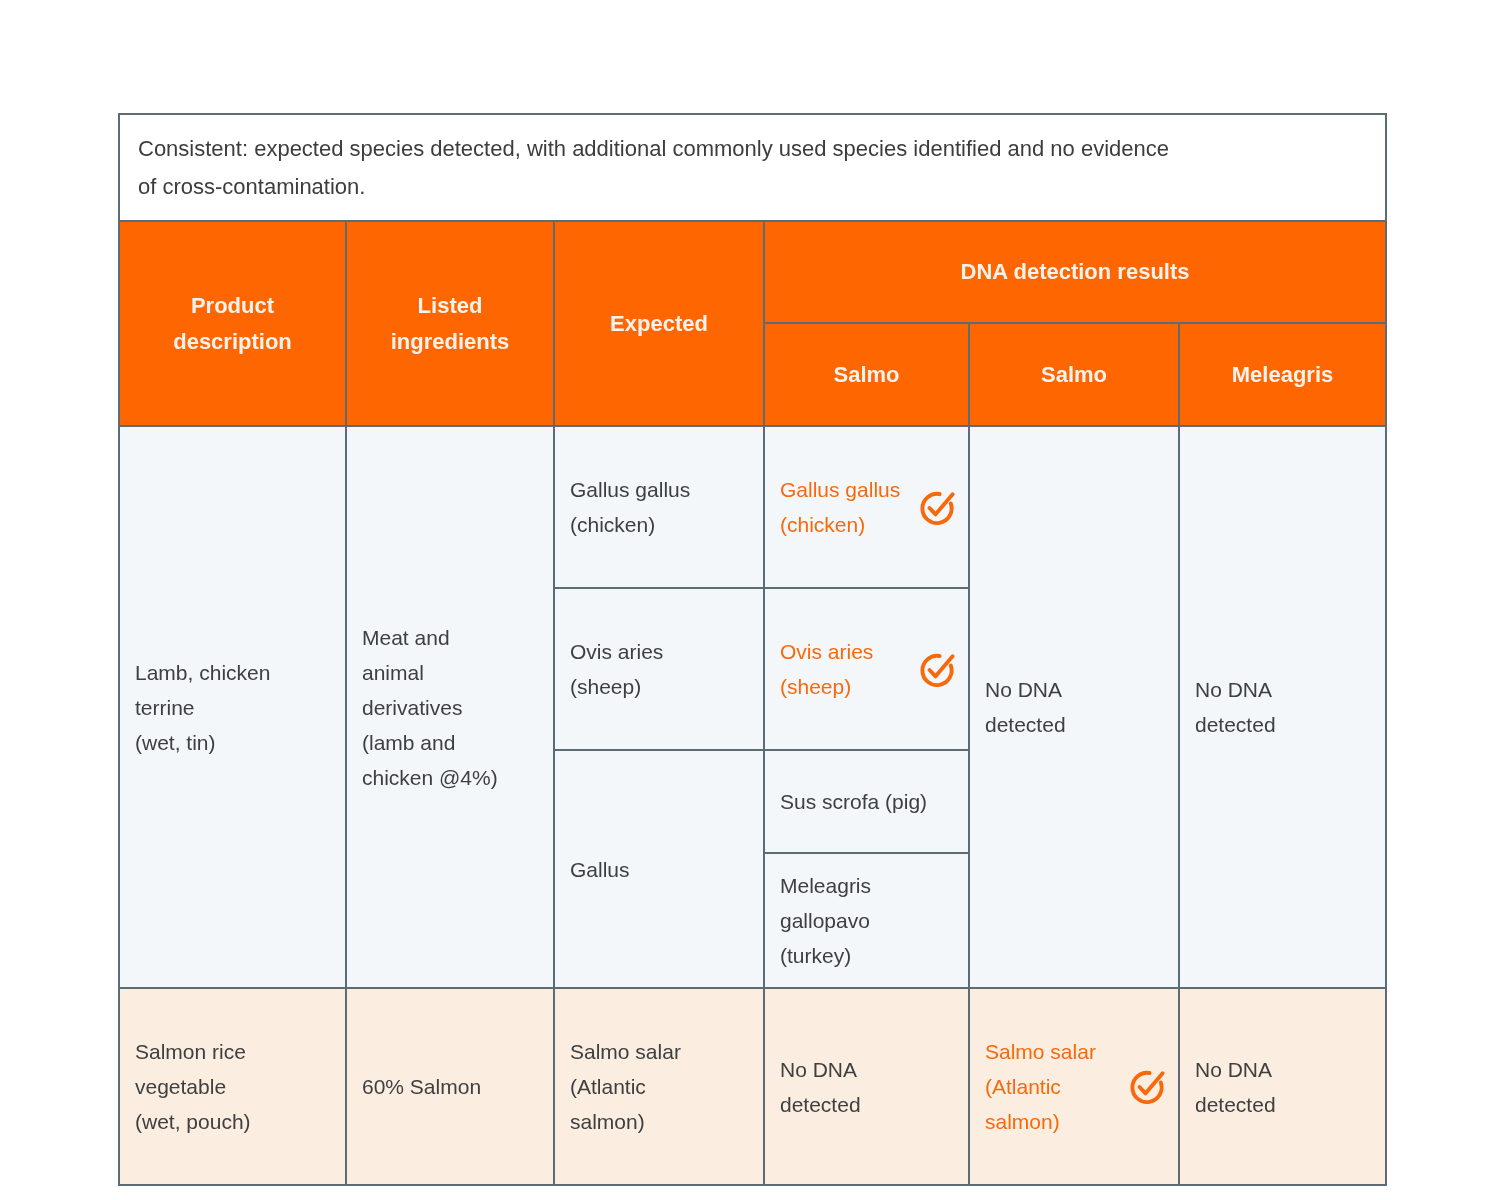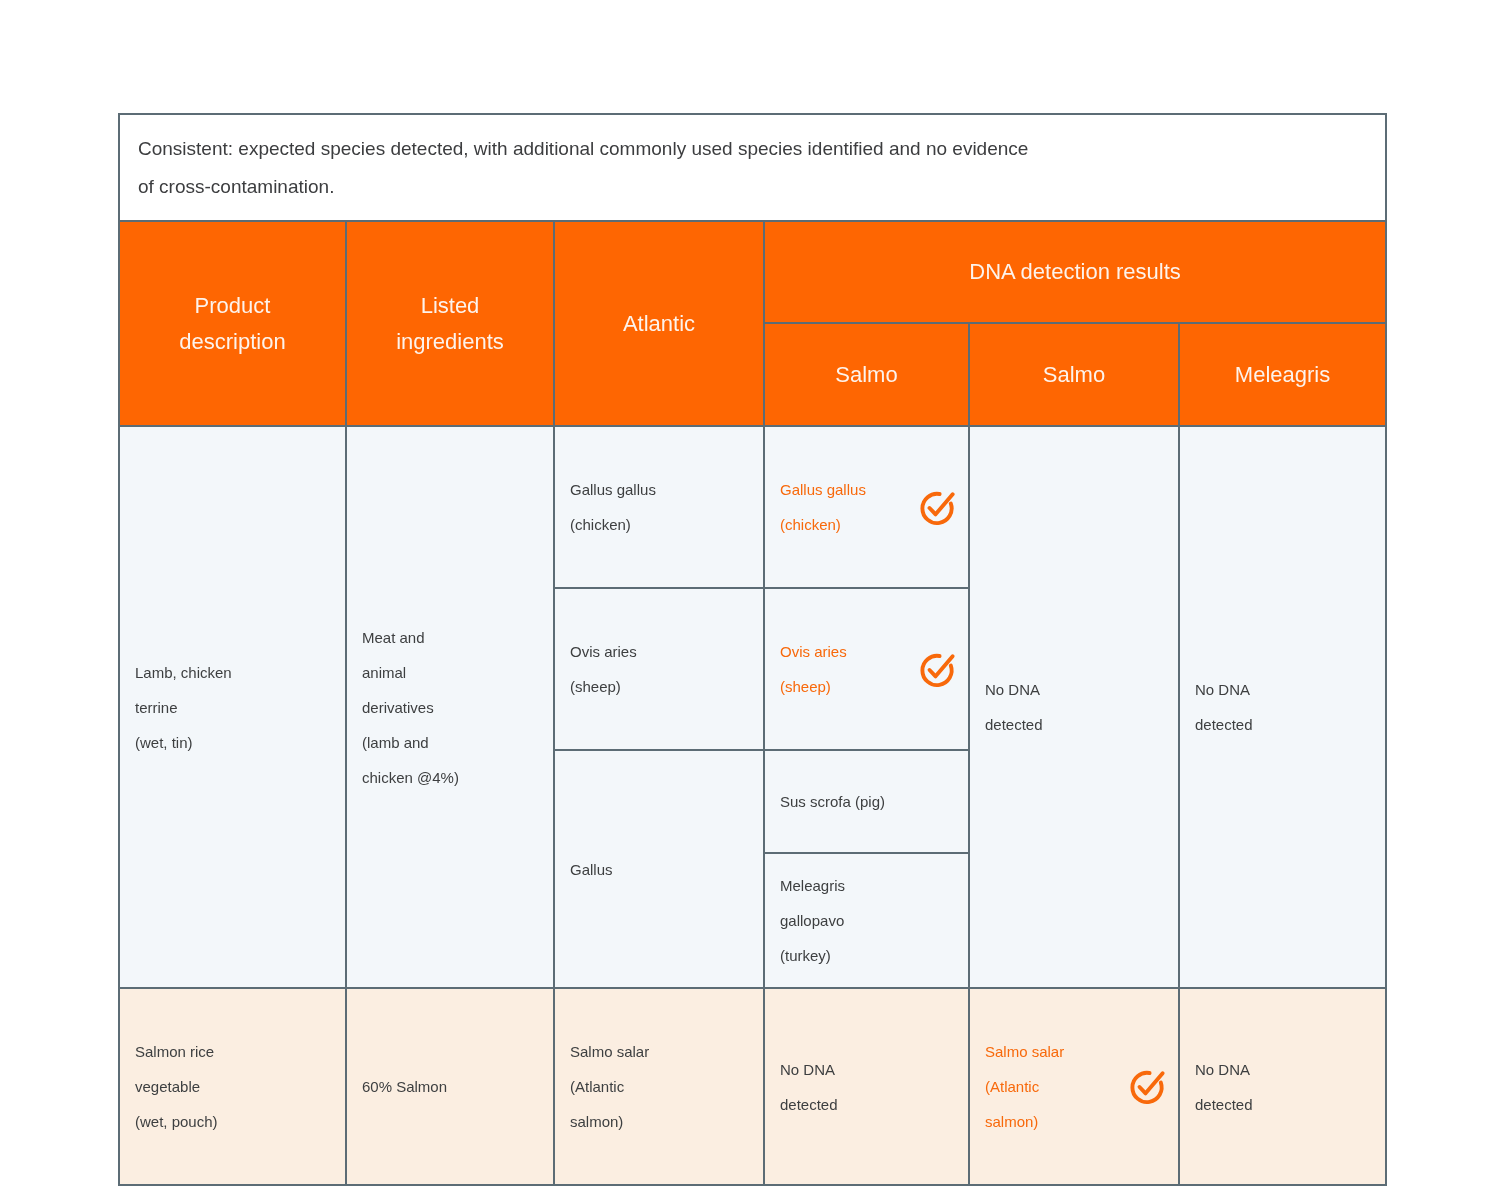--- a/index.html
+++ b/index.html
@@ -43,39 +43,39 @@
   tr.h-h2  { height: 103px; }
   tr.h-r1  { height: 128px; }
   tr.h-r2  { height: 125px; }
   tr.h-r3  { height: 103px; }
   tr.h-r4  { height: 135px; }
   tr.h-r5  { height: 167px; margin-left: 48px; }
 
   td.note-cell {
     background: #ffffff;
     color: #3c3d3f;
-    font-size: 19px;
+    font-size: 22px;
     line-height: 38px;
     padding: 8px 18px;
     white-space: pre-line;
     text-align: left;
   }
   th.head-cell {
     background: #fe6602;
     color: #fdf3ec;
-    font-weight: normal;
+    font-weight: bold;
     font-size: 22px;
     line-height: 36px;
     text-align: center;
     padding: 4px 10px;
     white-space: pre-line;
   }
   td.body-cell {
     color: #3d3f40;
-    font-size: 15px;
+    font-size: 21px;
     line-height: 35px;
     padding: 10px 12px 10px 15px;
     white-space: pre-line;
     text-align: left;
   }
   tr.row-blue  td.body-cell { background: #f3f7fa; }
   tr.row-peach td.body-cell { background: #fbeee1; }
 
   td.detected-cell { padding: 10px 10px 10px 15px; }
   .detected-flex {
@@ -120,21 +120,21 @@
           <tr class="h-cap">
         <td class="note-cell" colspan="6">Consistent: expected species detected, with additional commonly used species identified and no evidence
 of cross-contamination.</td>
       </tr>
 
       <tr class="h-h1">
         <th class="head-cell" rowspan="2">Product
 description</th>
         <th class="head-cell" rowspan="2">Listed
 ingredients</th>
-        <th class="head-cell" rowspan="2">Atlantic</th>
+        <th class="head-cell" rowspan="2">Expected</th>
         <th class="head-cell" colspan="3">DNA detection results</th>
       </tr>
 
       <tr class="h-h2">
         <th class="head-cell">Salmo</th>
         <th class="head-cell">Salmo</th>
         <th class="head-cell">Meleagris</th>
       </tr>
 
       <tr class="row-blue h-r1">

